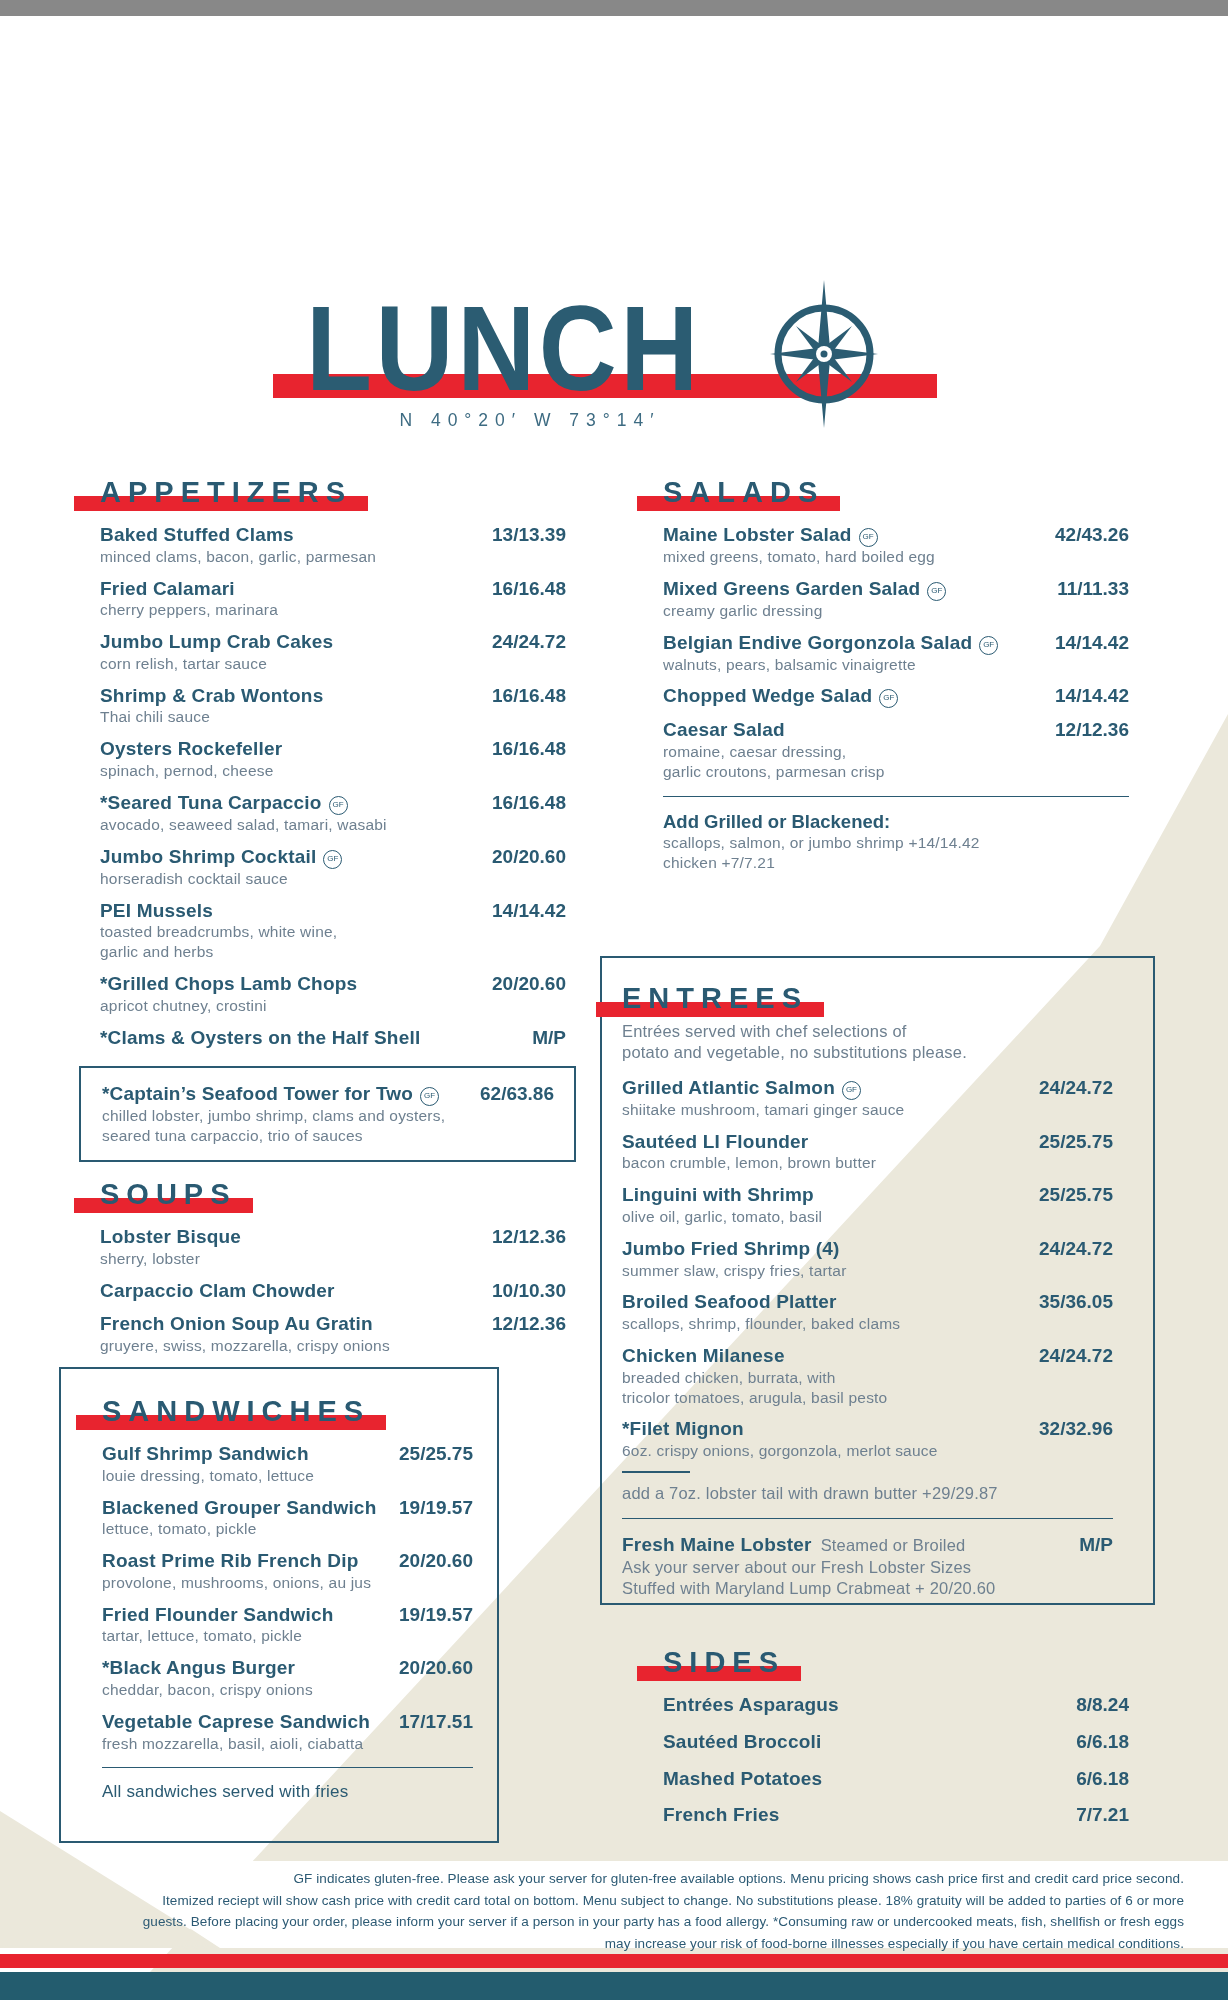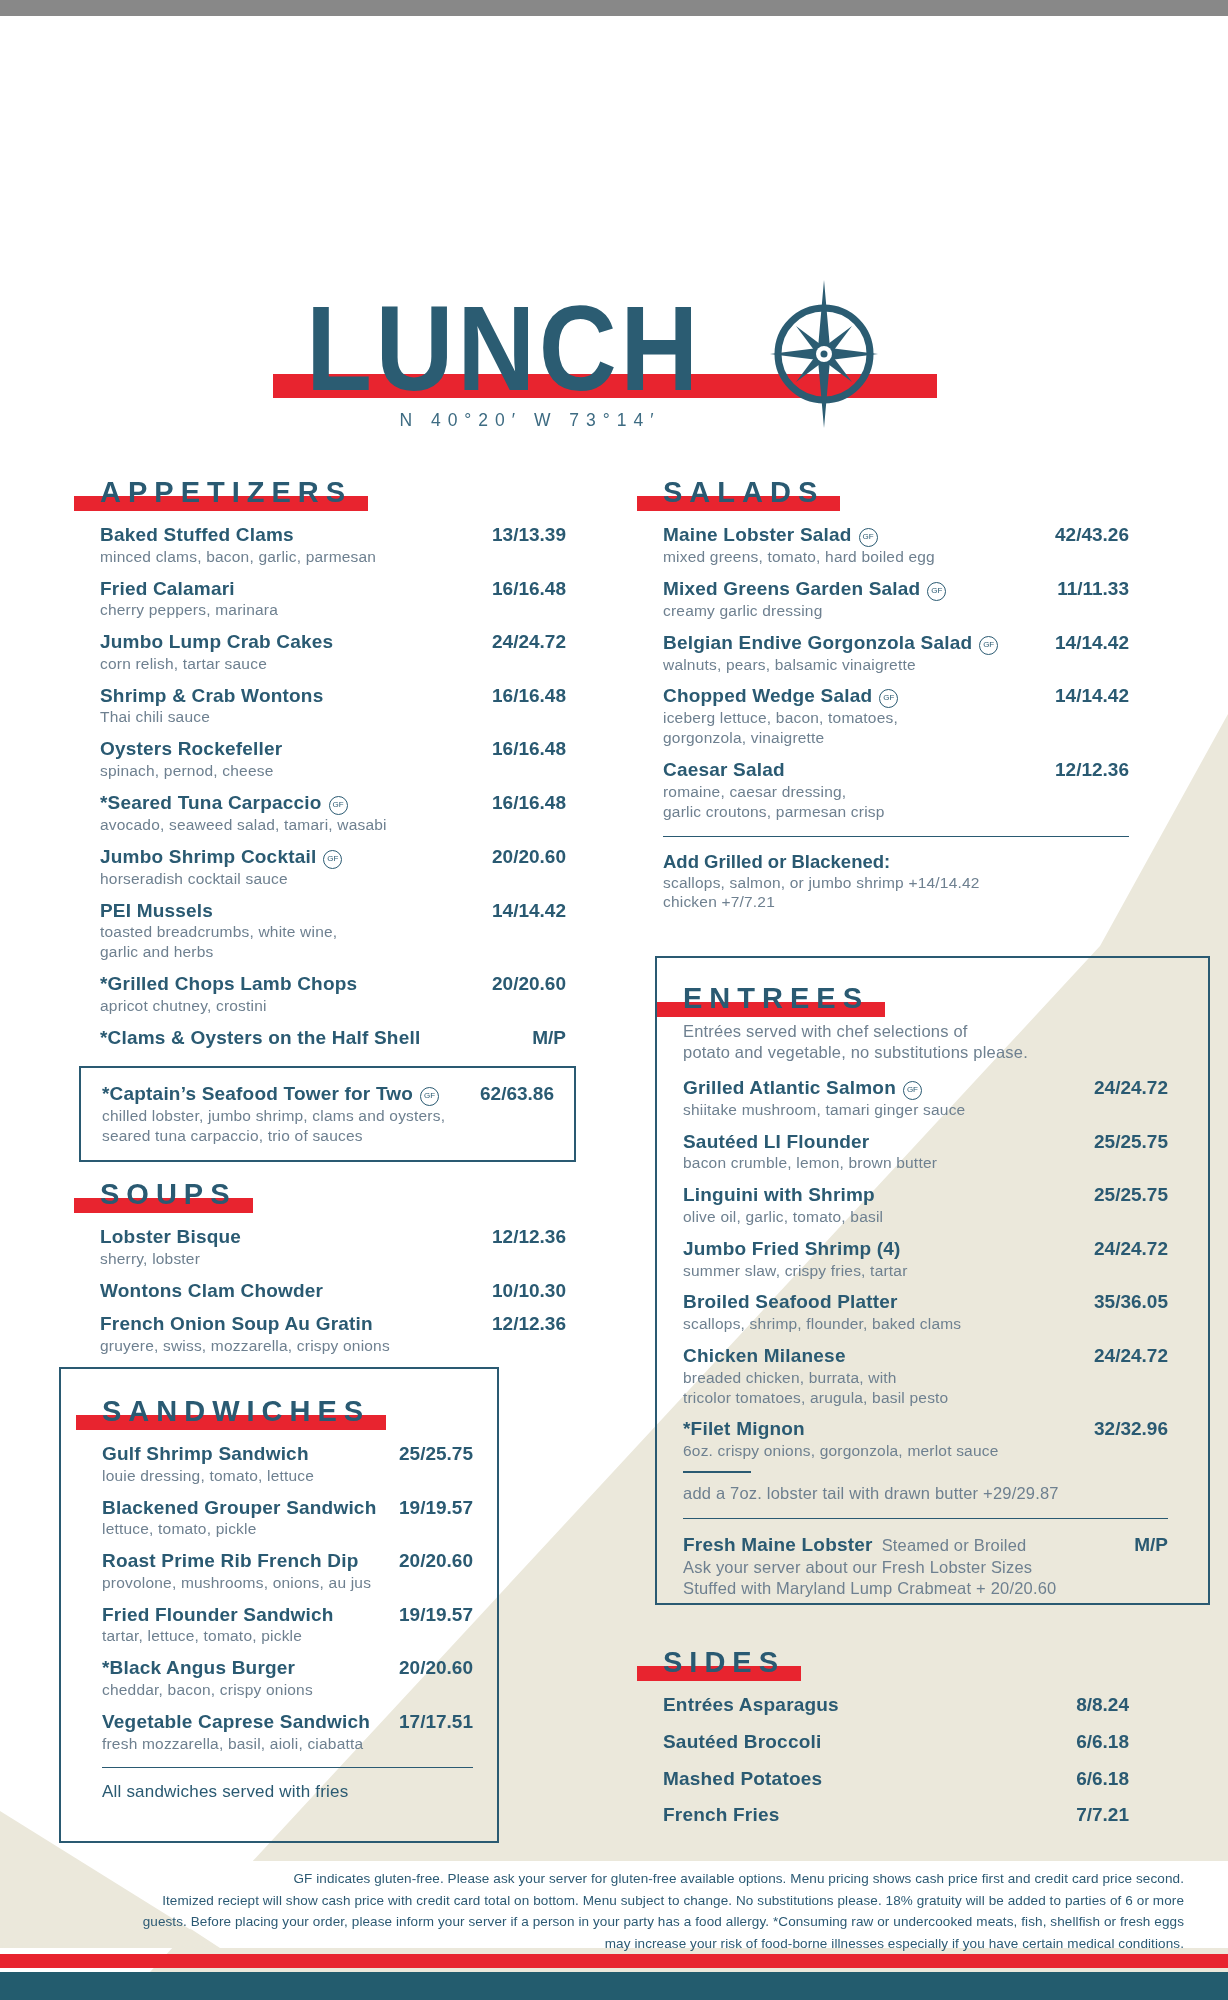--- a/index.html
+++ b/index.html
@@ -190,21 +190,21 @@
         <div class="item">
           <div class="row">
             <span class="name"><span>Lobster Bisque</span></span>
             <span class="price">12/12.36</span>
           </div>
           <div class="desc">sherry, lobster</div>
         </div>
 
         <div class="item">
           <div class="row">
-            <span class="name"><span>Wontons Clam Chowder</span></span>
+            <span class="name"><span>Carpaccio Clam Chowder</span></span>
             <span class="price">10/10.30</span>
           </div>
 
         </div>
 
         <div class="item">
           <div class="row">
             <span class="name"><span>French Onion Soup Au Gratin</span></span>
             <span class="price">12/12.36</span>
           </div>
@@ -301,40 +301,38 @@
             <span class="price">14/14.42</span>
           </div>
           <div class="desc">walnuts, pears, balsamic vinaigrette</div>
         </div>
 
         <div class="item">
           <div class="row">
             <span class="name"><span>Chopped Wedge Salad</span><span class="gf">GF</span></span>
             <span class="price">14/14.42</span>
           </div>
-          <div class="desc">iceberg lettuce, bacon, tomatoes,
-gorgonzola, vinaigrette</div>
         </div>
 
         <div class="item">
           <div class="row">
             <span class="name"><span>Caesar Salad</span></span>
             <span class="price">12/12.36</span>
           </div>
           <div class="desc">romaine, caesar dressing,
 garlic croutons, parmesan crisp</div>
         </div>
       </div>
     <hr class="full">
     <div class="addon-title">Add Grilled or Blackened:</div>
     <div class="desc">scallops, salmon, or jumbo shrimp +14/14.42
 chicken +7/7.21</div>
   </div>
 
-  <div class="boxed" style="left:655px;top:940px;width:555px;height:649px;padding:24px 40px 0 26px;">
+  <div class="boxed" style="left:600px;top:940px;width:555px;height:649px;padding:24px 40px 0 20px;">
     <div class="sec-head" style="margin-bottom:6px;">
       <span class="bar"></span>
       <span class="txt">ENTREES</span>
     </div>
     <div class="note" style="margin-bottom:12px;">Entrées served with chef selections of
 potato and vegetable, no substitutions please.</div>
     <div>
 
         <div class="item">
           <div class="row">

